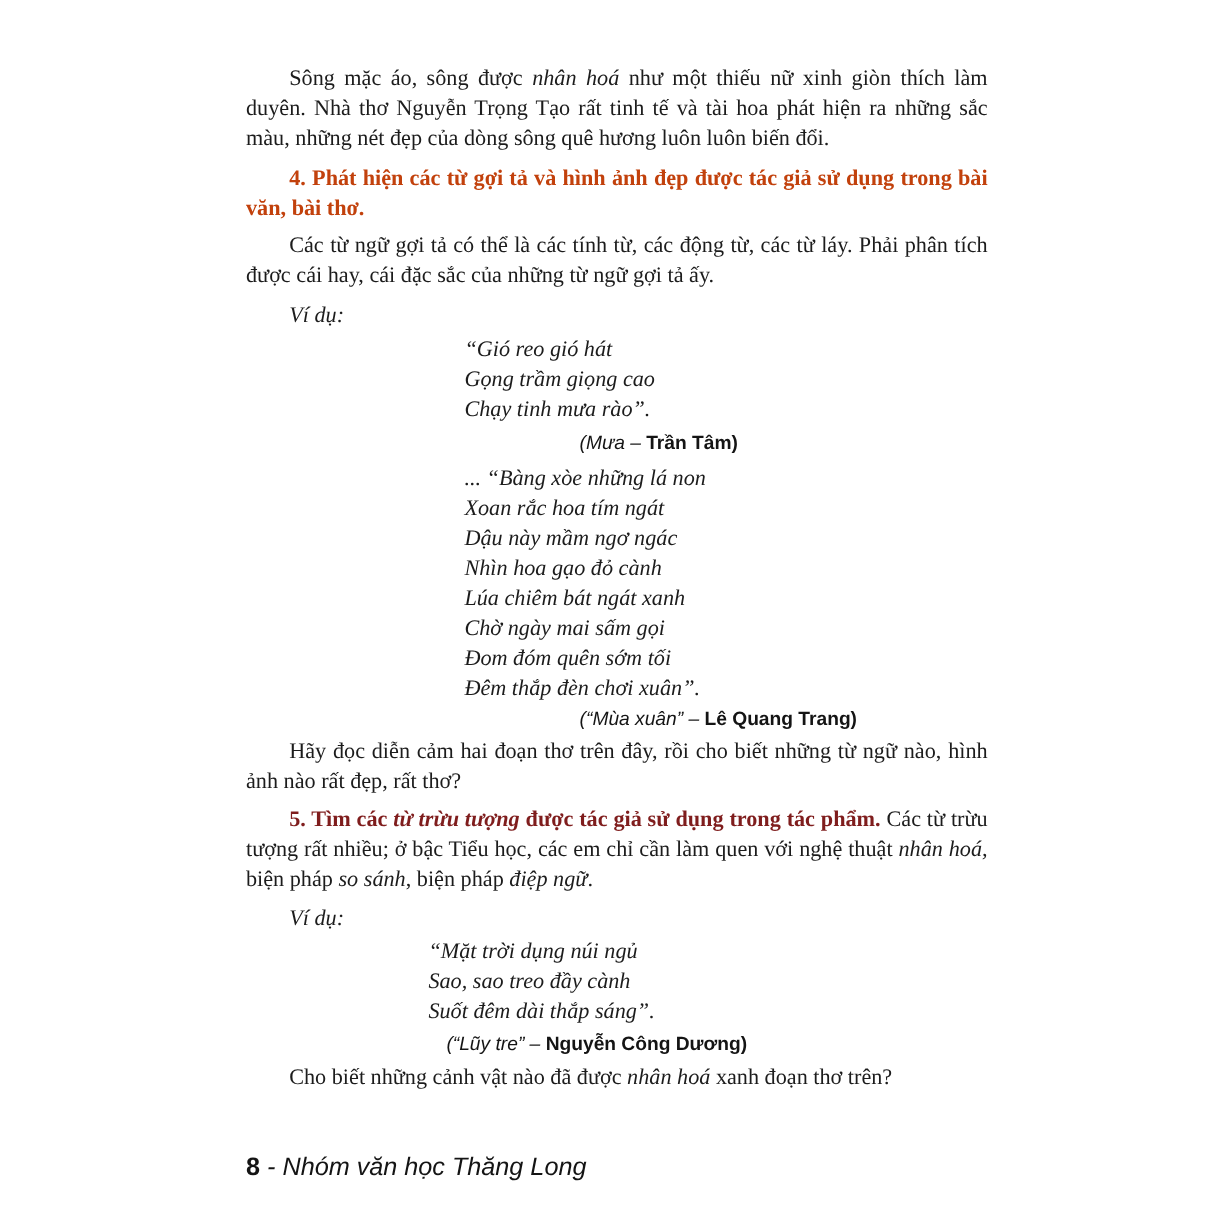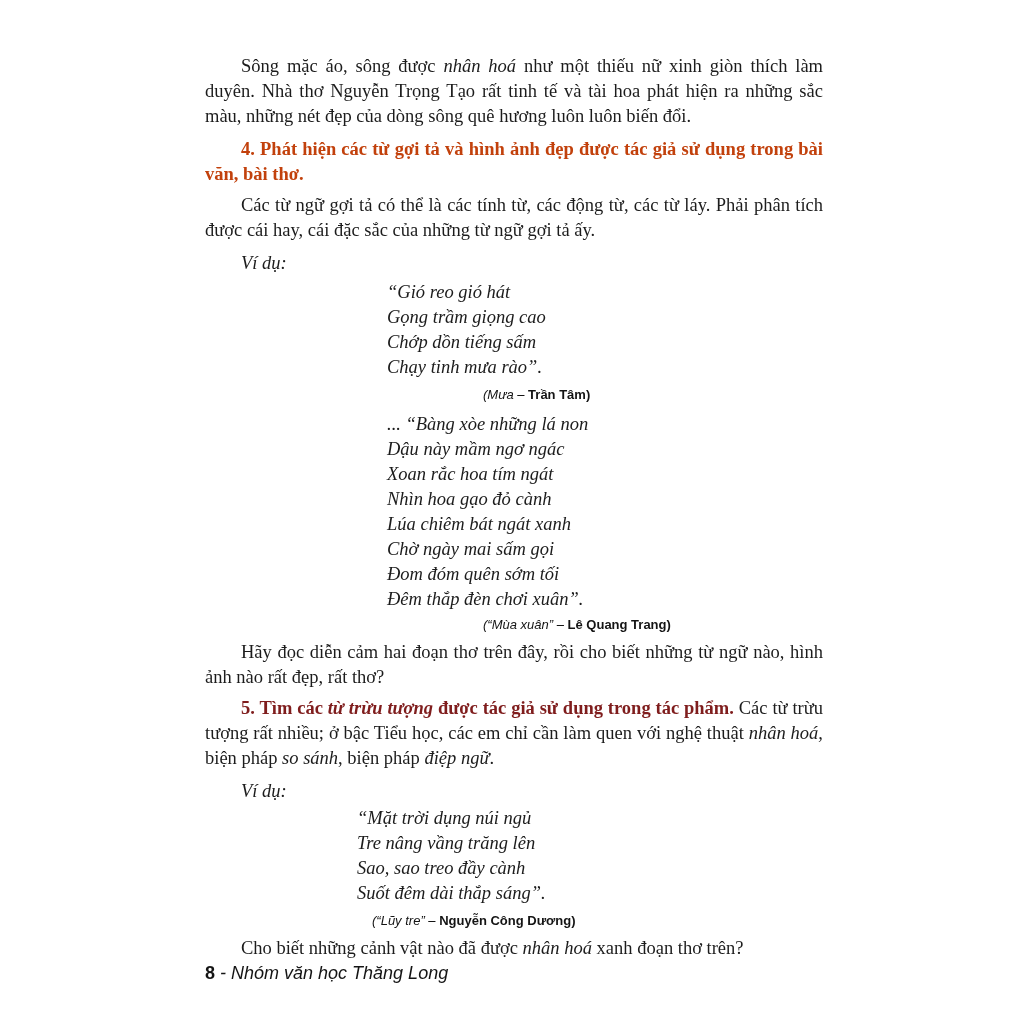--- a/index.html
+++ b/index.html
@@ -47,40 +47,40 @@
     font-size: 18.5px;
     line-height: 25px;
     font-style: italic;
   }
   .poem-1, .poem-2 { margin-left: 182px; }
   .poem-3 { margin-left: 152px; }
   .poem-2 { margin-top: 6px; }
   .attrib {
     margin-top: 4px;
     font-family: "Liberation Sans", sans-serif;
-    font-size: 13px;
+    font-size: 16px;
     line-height: 22px;
     color: #141414;
   }
   .attrib-1 { margin-left: 278px; margin-bottom: 2px; }
   .attrib-2 { margin-left: 278px; margin-top: 2px; }
   .attrib-3 { margin-left: 167px; }
   .attrib .work { font-style: italic; }
   .attrib .author { font-weight: bold; }
   .para-hay-doc { margin-top: 4px; }
   .para-5 { margin-top: 6px; }
   .para-5 b { color: #7f1d1d; }
   .para-cho-biet { margin-top: 4px; }
   .poem-3 { margin-top: 2px; }
   .footer {
     position: absolute;
     left: 205px;
     top: 962px;
     font-family: "Liberation Sans", sans-serif;
-    font-size: 18px;
+    font-size: 21px;
     line-height: 22px;
     color: #141414;
   }
   .footer .pgnum { font-weight: bold; font-style: normal; }
   .footer .ftext, .footer .sep { font-style: italic; }
 </style>
 </head>
 <body>
 
 <div class="page">
@@ -90,48 +90,46 @@
 
     <p class="para heading">4. Phát hiện các từ gợi tả và hình ảnh đẹp được tác giả sử dụng trong bài văn, bài thơ.</p>
 
     <p class="para after-heading">Các từ ngữ gợi tả có thể là các tính từ, các động từ, các từ láy. Phải phân tích được cái hay, cái đặc sắc của những từ ngữ gợi tả ấy.</p>
 
     <p class="vidu">Ví dụ:</p>
 
     <div class="poem poem-1">
       <div class="poem-line">“Gió reo gió hát</div>
       <div class="poem-line">Gọng trầm giọng cao</div>
-      <div class="poem-line">Chớp dồn tiếng sấm</div>
       <div class="poem-line">Chạy tinh mưa rào”.</div>
     </div>
 
     <div class="attrib attrib-1"><span class="work">(Mưa – </span><span class="author">Trần Tâm)</span></div>
 
     <div class="poem poem-2">
       <div class="poem-line">... “Bàng xòe những lá non</div>
+      <div class="poem-line">Xoan rắc hoa tím ngát</div>
       <div class="poem-line">Dậu này mầm ngơ ngác</div>
-      <div class="poem-line">Xoan rắc hoa tím ngát</div>
       <div class="poem-line">Nhìn hoa gạo đỏ cành</div>
       <div class="poem-line">Lúa chiêm bát ngát xanh</div>
       <div class="poem-line">Chờ ngày mai sấm gọi</div>
       <div class="poem-line">Đom đóm quên sớm tối</div>
       <div class="poem-line">Đêm thắp đèn chơi xuân”.</div>
     </div>
 
     <div class="attrib attrib-2"><span class="work">(“Mùa xuân” – </span><span class="author">Lê Quang Trang)</span></div>
 
     <p class="para para-hay-doc">Hãy đọc diễn cảm hai đoạn thơ trên đây, rồi cho biết những từ ngữ nào, hình ảnh nào rất đẹp, rất thơ?</p>
 
     <p class="para para-5"><b>5. Tìm các </b><b><i>từ trừu tượng</i></b><b> được tác giả sử dụng trong tác phẩm.</b><span> Các từ trừu tượng rất nhiều; ở bậc Tiểu học, các em chỉ cần làm quen với nghệ thuật </span><i>nhân hoá,</i><span> biện pháp </span><i>so sánh</i><span>, biện pháp </span><i>điệp ngữ</i><span>.</span></p>
 
     <p class="vidu">Ví dụ:</p>
 
     <div class="poem poem-3">
       <div class="poem-line">“Mặt trời dụng núi ngủ</div>
-      <div class="poem-line">Tre nâng vầng trăng lên</div>
       <div class="poem-line">Sao, sao treo đầy cành</div>
       <div class="poem-line">Suốt đêm dài thắp sáng”.</div>
     </div>
 
     <div class="attrib attrib-3"><span class="work">(“Lũy tre” – </span><span class="author">Nguyễn Công Dương)</span></div>
 
     <p class="para para-cho-biet"><span>Cho biết những cảnh vật nào đã được </span><i>nhân hoá</i><span> xanh đoạn thơ trên?</span></p>
 
   </div>
 

